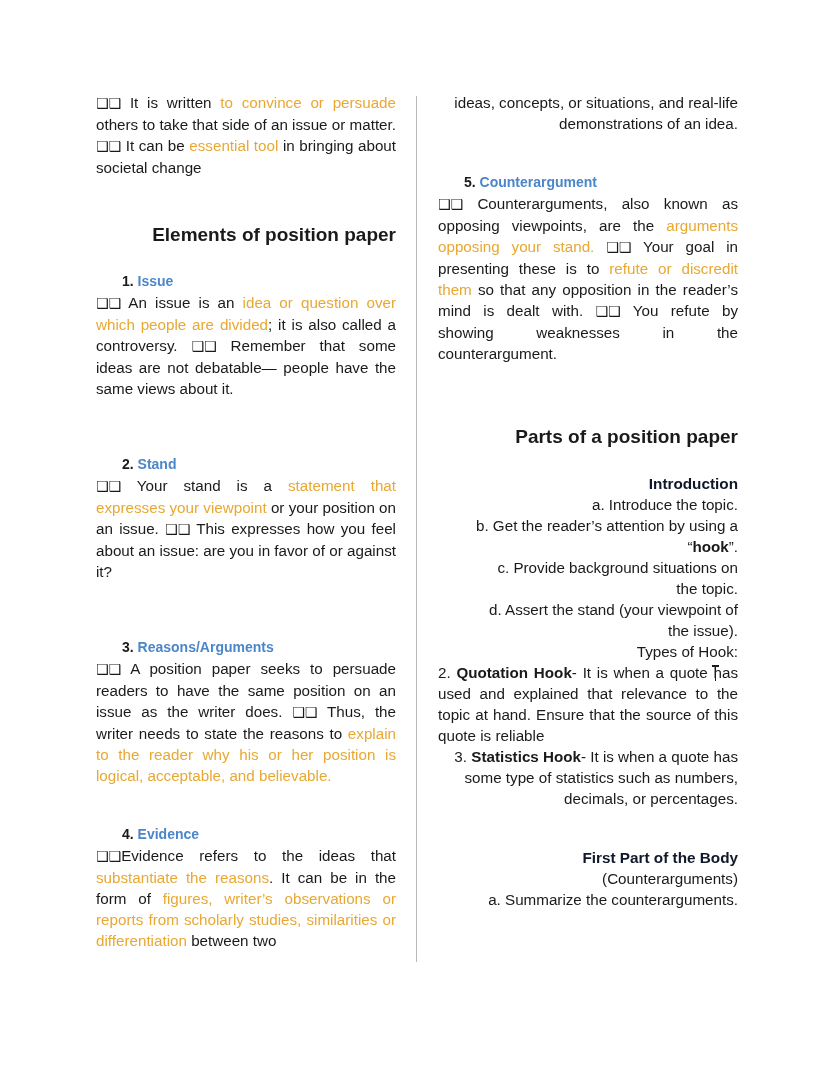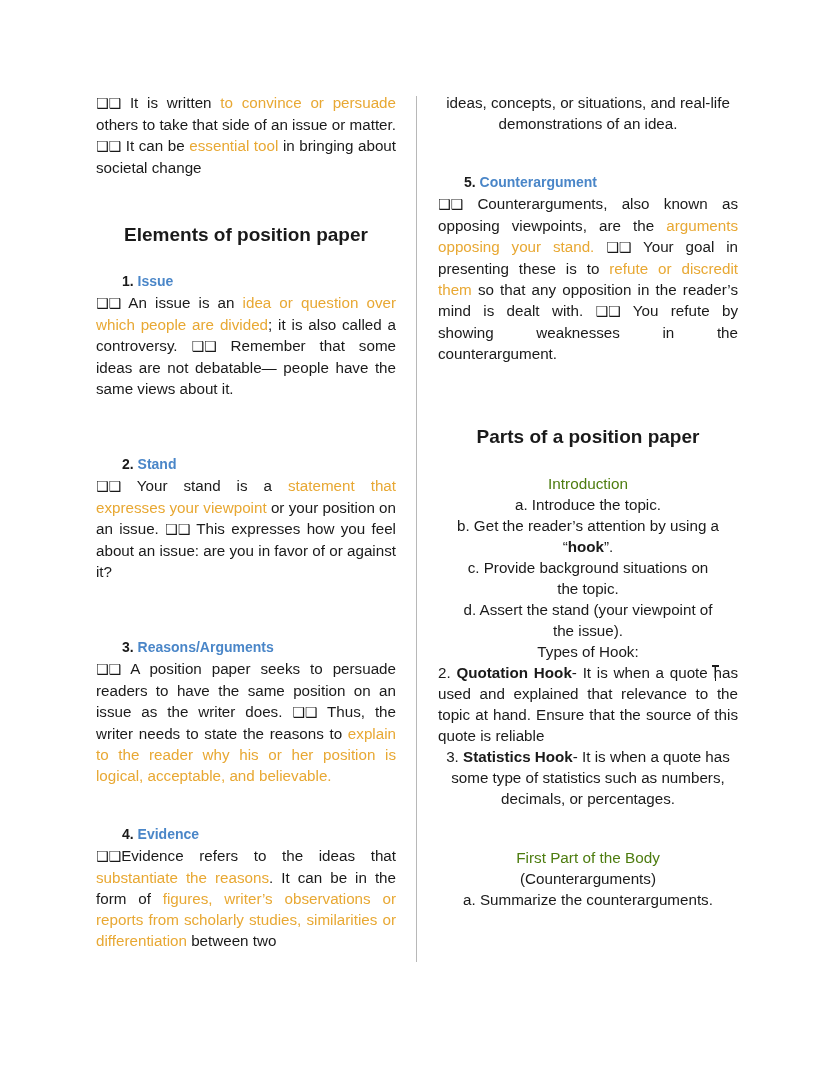--- a/index.html
+++ b/index.html
@@ -50,30 +50,30 @@
     margin: 0;
     font-size: 15.2px;
     line-height: 21px;
     color: #1a1a1a;
   }
 
   .just {
     text-align: justify;
     text-align-last: left;
   }
-  .left { text-align: center; }
+  .left { text-align: right; }
 
   .head {
     font-weight: bold;
     font-size: 19px;
   }
   .subhead {
-    font-weight: normal;
+    font-weight: bold;
     font-size: 15.3px;
-    color: #4d7c0f;
+    color: #0f172a;
   }
   .numlabel {
     color: #1a1a1a;
     font-weight: bold;
   }
   .numhead {
     font-weight: bold;
     font-size: 14px;
     padding-left: 26px;
   }

